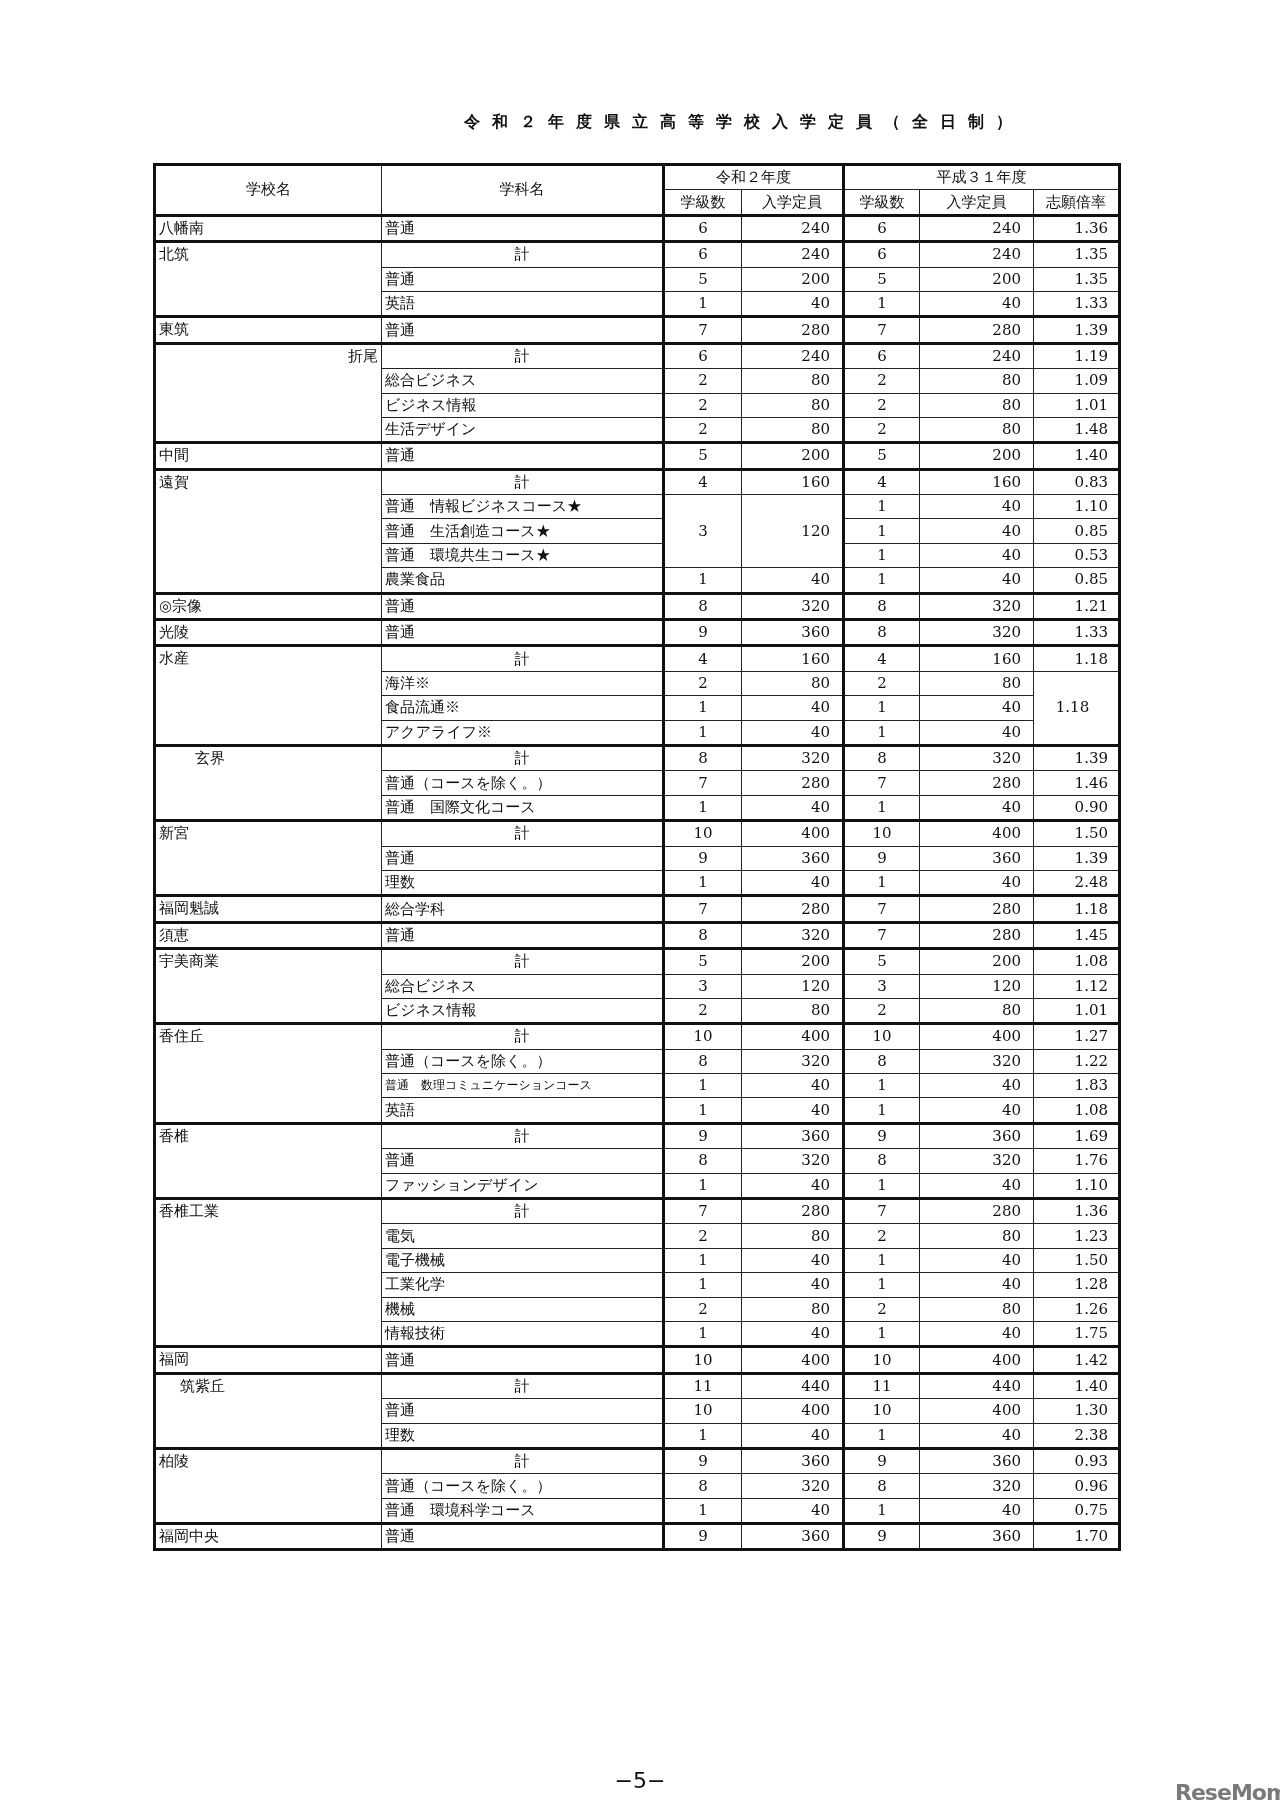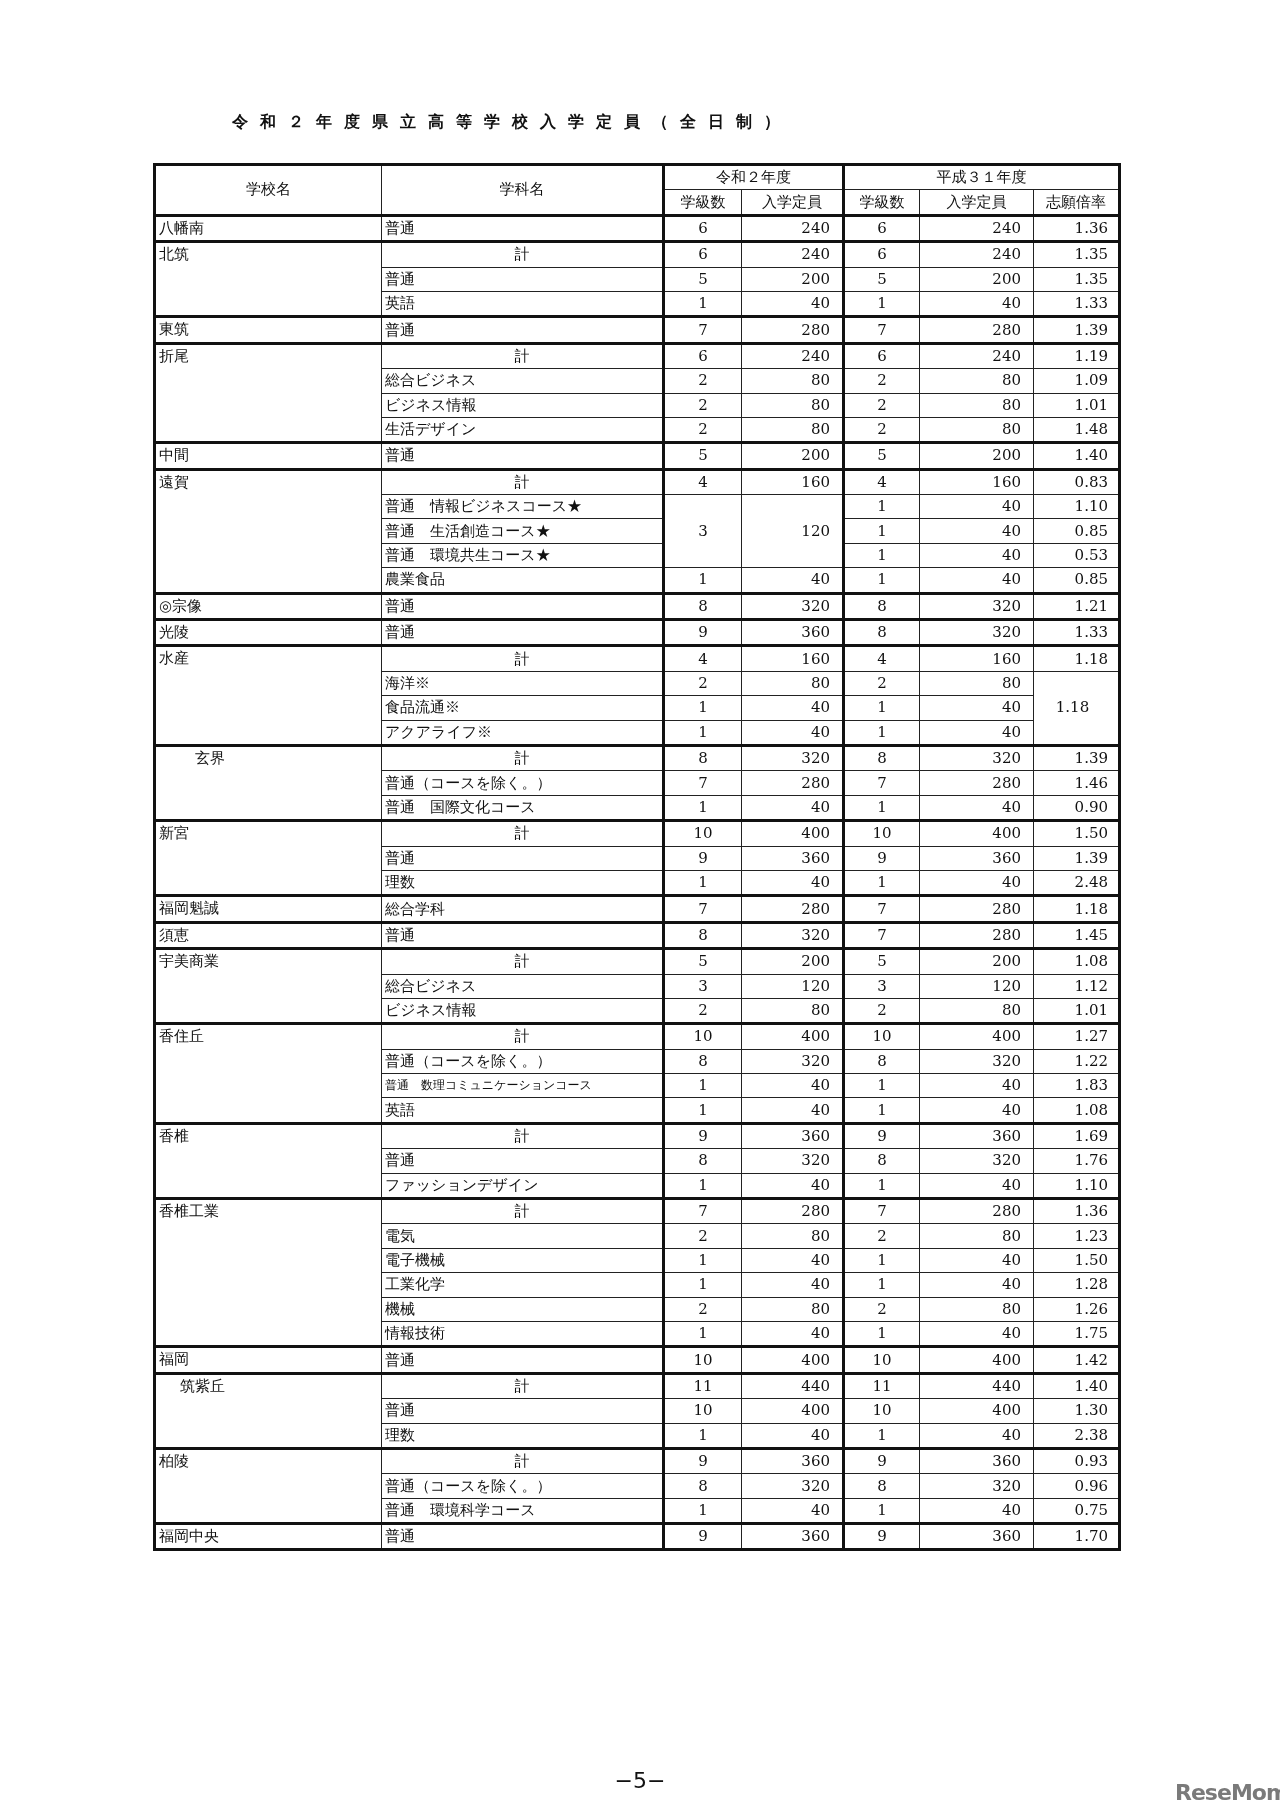--- a/index.html
+++ b/index.html
@@ -1,18 +1,18 @@
 <!DOCTYPE html>
 <html><head>
 <meta charset="utf-8">
 <style>
   html, body { margin:0; padding:0; background:#ffffff; }
   body { width:1280px; height:1810px; position:relative; overflow:hidden;
          font-family:"DejaVu Serif","Liberation Serif",serif; color:#111; }
-  .title { position:absolute; top:112px; left:0; width:1024px; text-align:center;
+  .title { position:absolute; top:112px; left:0; width:1024px; text-align:right;
            font-family:"DejaVu Sans","Liberation Sans",sans-serif; font-size:16px;
            letter-spacing:12px; font-weight:bold; }
   table.main { position:absolute; left:153px; top:163px; border-collapse:collapse;
                border:3px solid #111; table-layout:fixed; }
   table.main td, table.main th { border:1px solid #222; padding:0 3px; height:23.4px;
                font-size:15px; font-weight:normal; white-space:nowrap; overflow:hidden;
                line-height:23px; }
   table.main th { text-align:center; }
   .c-n { text-align:center; }
   .c-num { text-align:right; padding-right:12px !important; }
@@ -94,21 +94,21 @@
       <tr class="grp">
         <td style="vertical-align: top;">東筑</td>
         <td>普通</td>
         <td class="c-n col-sep">7</td>
         <td class="c-num">280</td>
         <td class="c-n col-sep">7</td>
         <td class="c-num">280</td>
         <td class="c-rate">1.39</td>
       </tr>
       <tr class="grp">
-        <td rowspan="4" style="vertical-align: top;">折尾</td>
+        <td rowspan="4" style="vertical-align: top; text-align: right;">折尾</td>
         <td class="kei">計</td>
         <td class="c-n col-sep">6</td>
         <td class="c-num">240</td>
         <td class="c-n col-sep">6</td>
         <td class="c-num">240</td>
         <td class="c-rate">1.19</td>
       </tr>
       <tr>
         <td>総合ビジネス</td>
         <td class="c-n col-sep">2</td>

